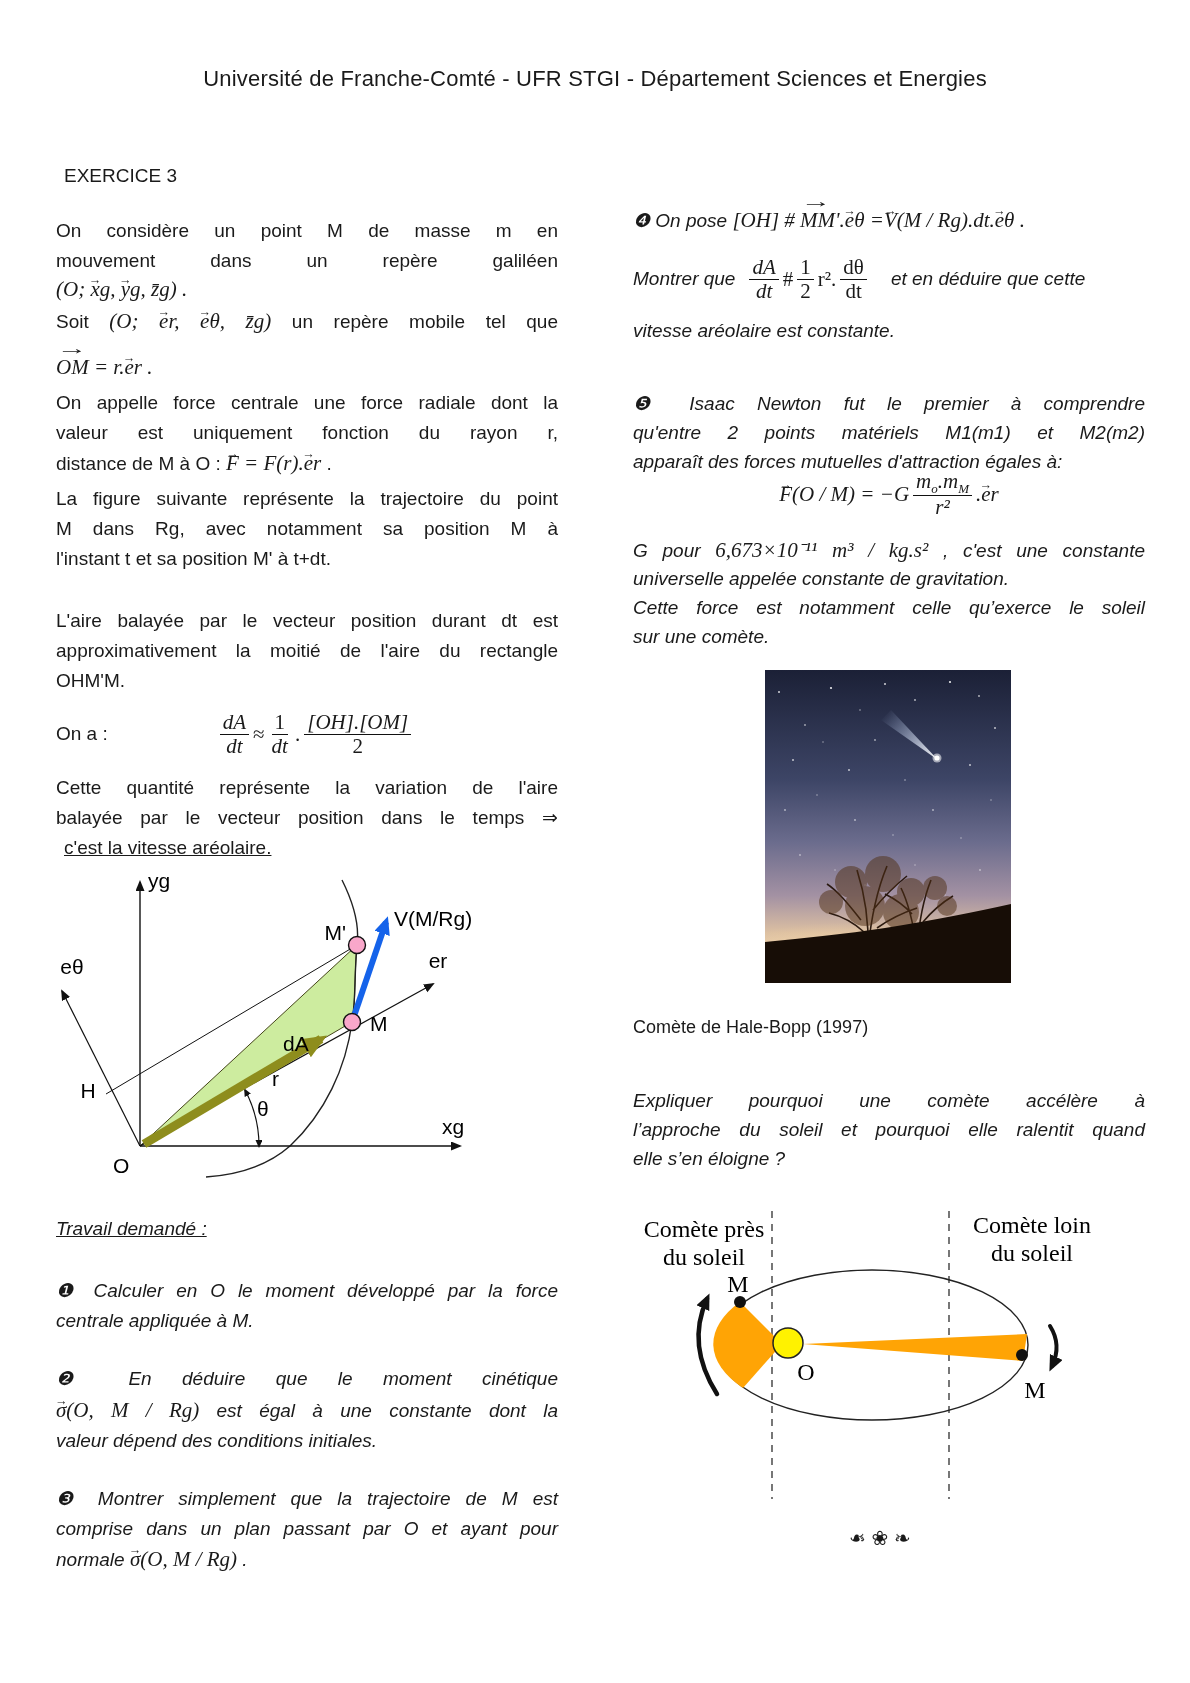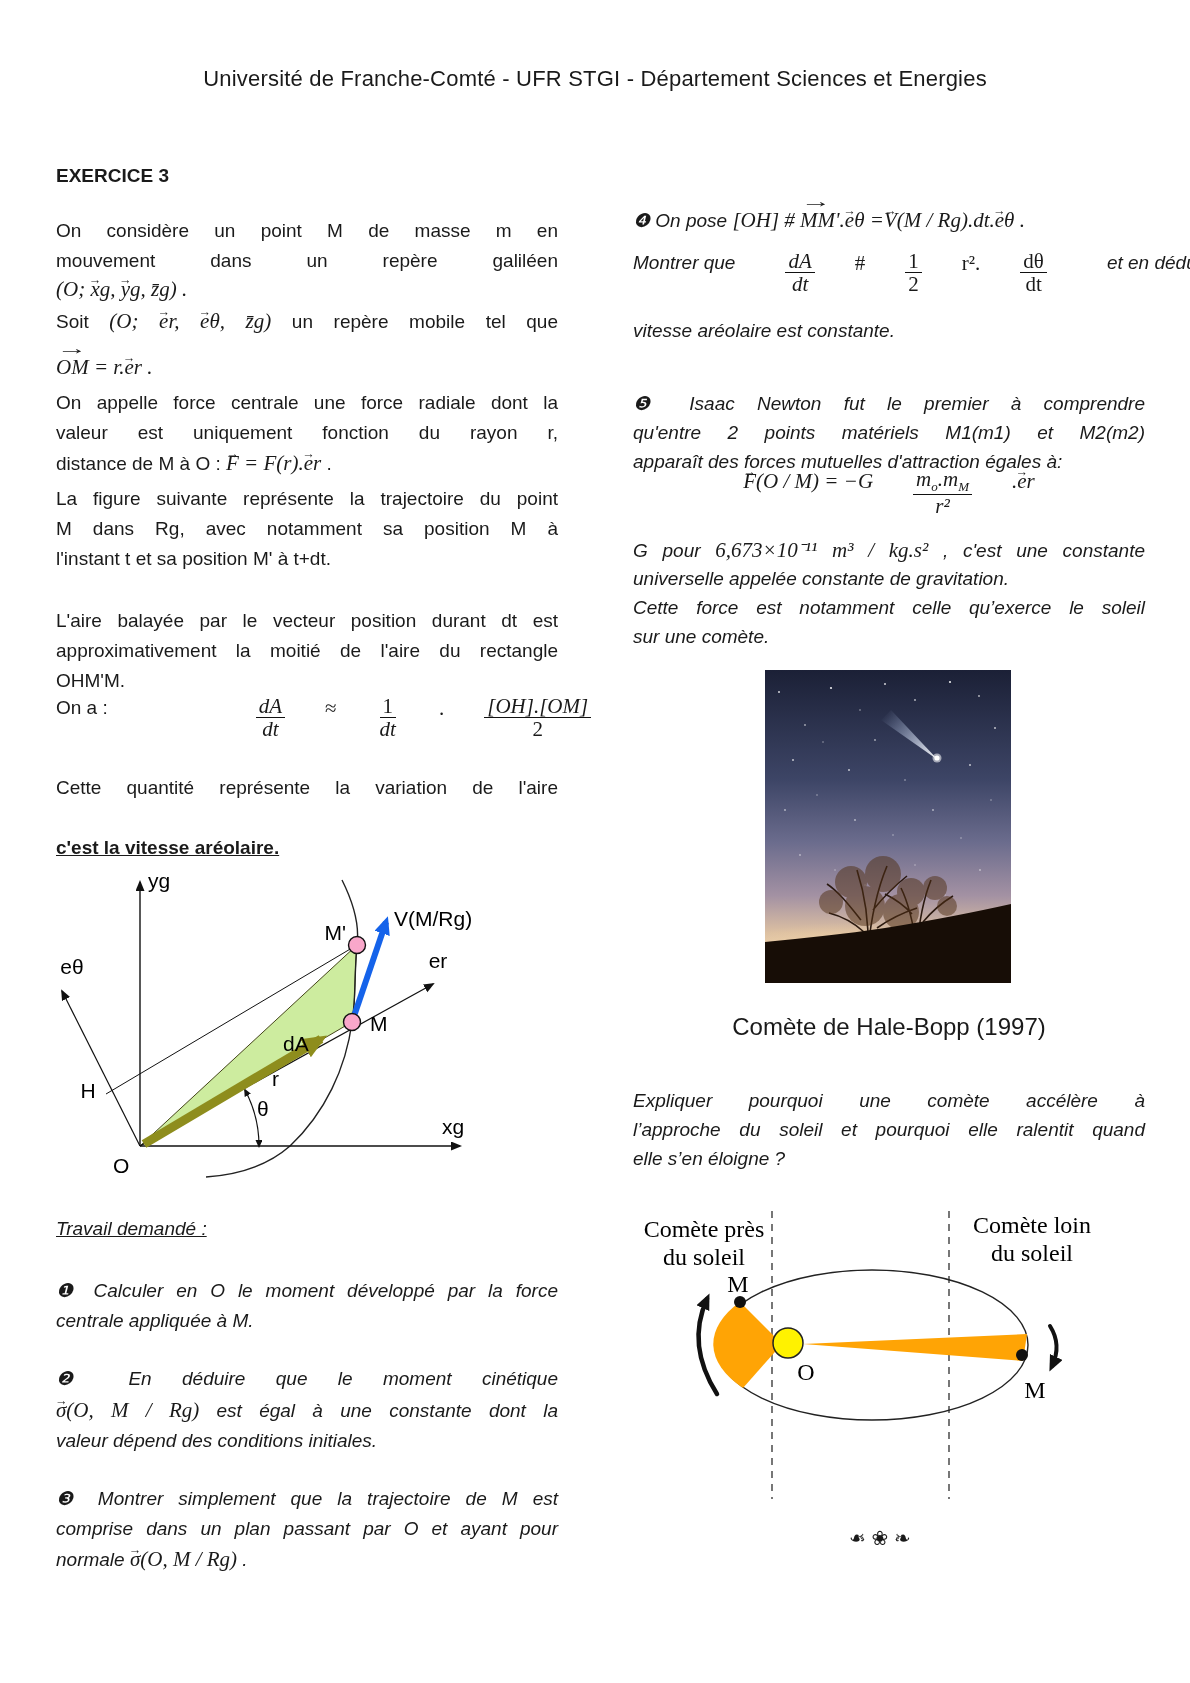--- a/index.html
+++ b/index.html
@@ -6,41 +6,41 @@
   body{width:1190px;height:1683px;background:#ffffff;position:relative;
        font-family:"Liberation Sans",sans-serif;color:#1a1a1a;overflow:hidden;}
   .abs{position:absolute;}
   
   .col{position:absolute;top:0;height:1683px;}
   #leftcol{left:56px;width:502px;}
   #rightcol{left:633px;width:512px;}
   .ln{position:absolute;width:100%;font-size:19px;line-height:26px;white-space:nowrap;}
   .j{white-space:normal;text-align:justify;text-align-last:justify;}
   .it{font-style:italic;}
-  .b{font-weight:bold;}
+  .b{font-weight:normal;margin-left:8px;}
   .u{text-decoration:underline;}
   .m{font-family:"Liberation Serif",serif;font-style:italic;font-size:21px;}
   .mr{font-family:"Liberation Serif",serif;font-style:normal;font-size:21px;}
   
   .v{position:relative;display:inline-block;}
   .v::after{content:"→";position:absolute;left:50%;transform:translateX(-50%);
             top:-0.70em;font-size:0.60em;font-style:normal;}
   
   .vow{position:relative;display:inline-block;}
   .vow .ar{position:absolute;left:1px;top:-18px;font-size:17px;font-style:normal;
            transform:scaleX(1.8);transform-origin:left center;}
   
   .frac{display:inline-flex;flex-direction:column;align-items:center;
         vertical-align:middle;margin:0 4px;line-height:1.05;}
   .frac .num{border-bottom:1.4px solid #111;padding:0 3px;}
   .frac .den{padding:0 3px;}
-  .fline{display:flex;gap:36px;}
+  .fline{display:flex;align-items:center;}
   .header{position:absolute;top:66px;left:0;width:1190px;text-align:center;
           font-size:22px;letter-spacing:0.2px;}
-  .caption{font-size:24px;text-align:center;}
+  .caption{font-size:18px;}
   .orn-flip{display:inline-block;transform:scaleX(-1);}
   sub{font-size:13px;}
   svg text{font-family:"Liberation Sans",sans-serif;}
   svg .serif{font-family:"Liberation Serif",serif;}
 </style>
 </head>
 <body>
 
 <div class="header">Université de Franche-Comté  -  UFR STGI  -  Département Sciences et Energies</div>
 
@@ -81,20 +81,21 @@
         <span class="den">dt</span>
       </span>
     <span class="mr">.</span>
     <span class="frac m">
         <span class="num">[OH].[OM]</span>
         <span class="den mr">2</span>
       </span>
   </div>
 
   <div class="ln j" style="top:775px">Cette quantité représente la variation de l'aire</div>
+  <div class="ln j" style="top:805px">balayée par le vecteur position dans le temps ⇒</div>
   <div class="ln b u" style="top:835px">c'est la vitesse aréolaire.</div>
 
   <div class="ln it j" style="top:1278px">❶ Calculer en O le moment développé par la force</div>
 
   <div class="ln it u" style="top:1216px">Travail demandé :</div>
   <div class="ln it" style="top:1308px">centrale appliquée à M.</div>
 
   <div class="ln it j" style="top:1366px">❷ En déduire que le moment cinétique</div>
   <div class="ln it j" style="top:1397px"><span class="m"><span class="v">σ</span>(O, M / Rg)</span><span> est égal à une constante dont la</span></div>
   <div class="ln it" style="top:1428px">valeur dépend des conditions initiales.</div>

